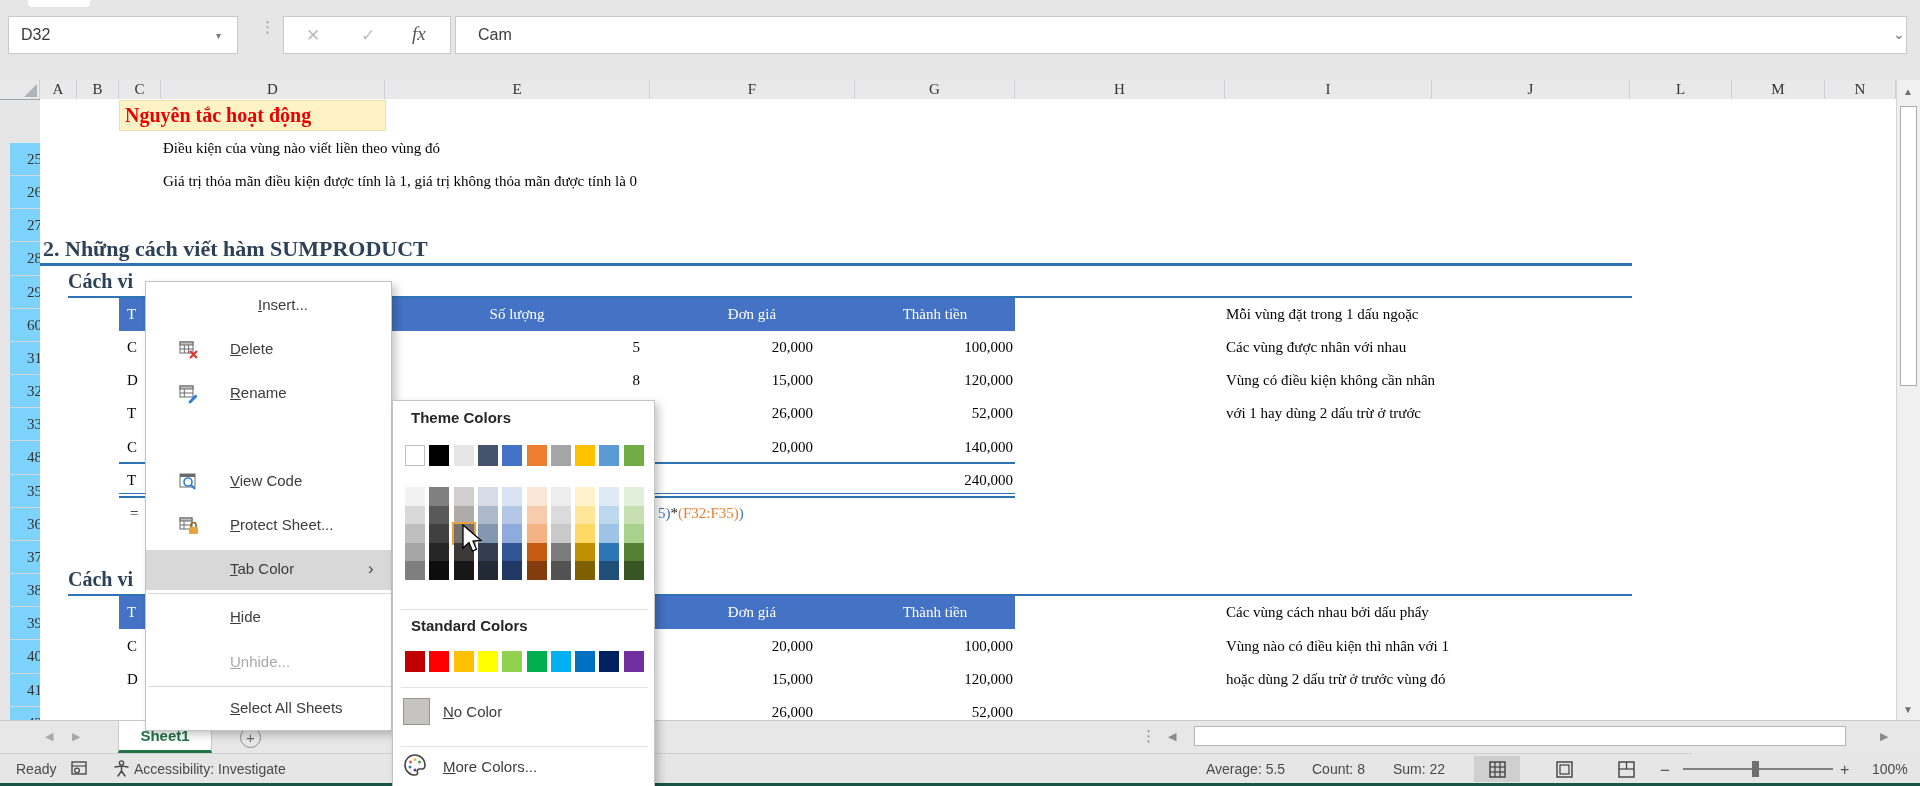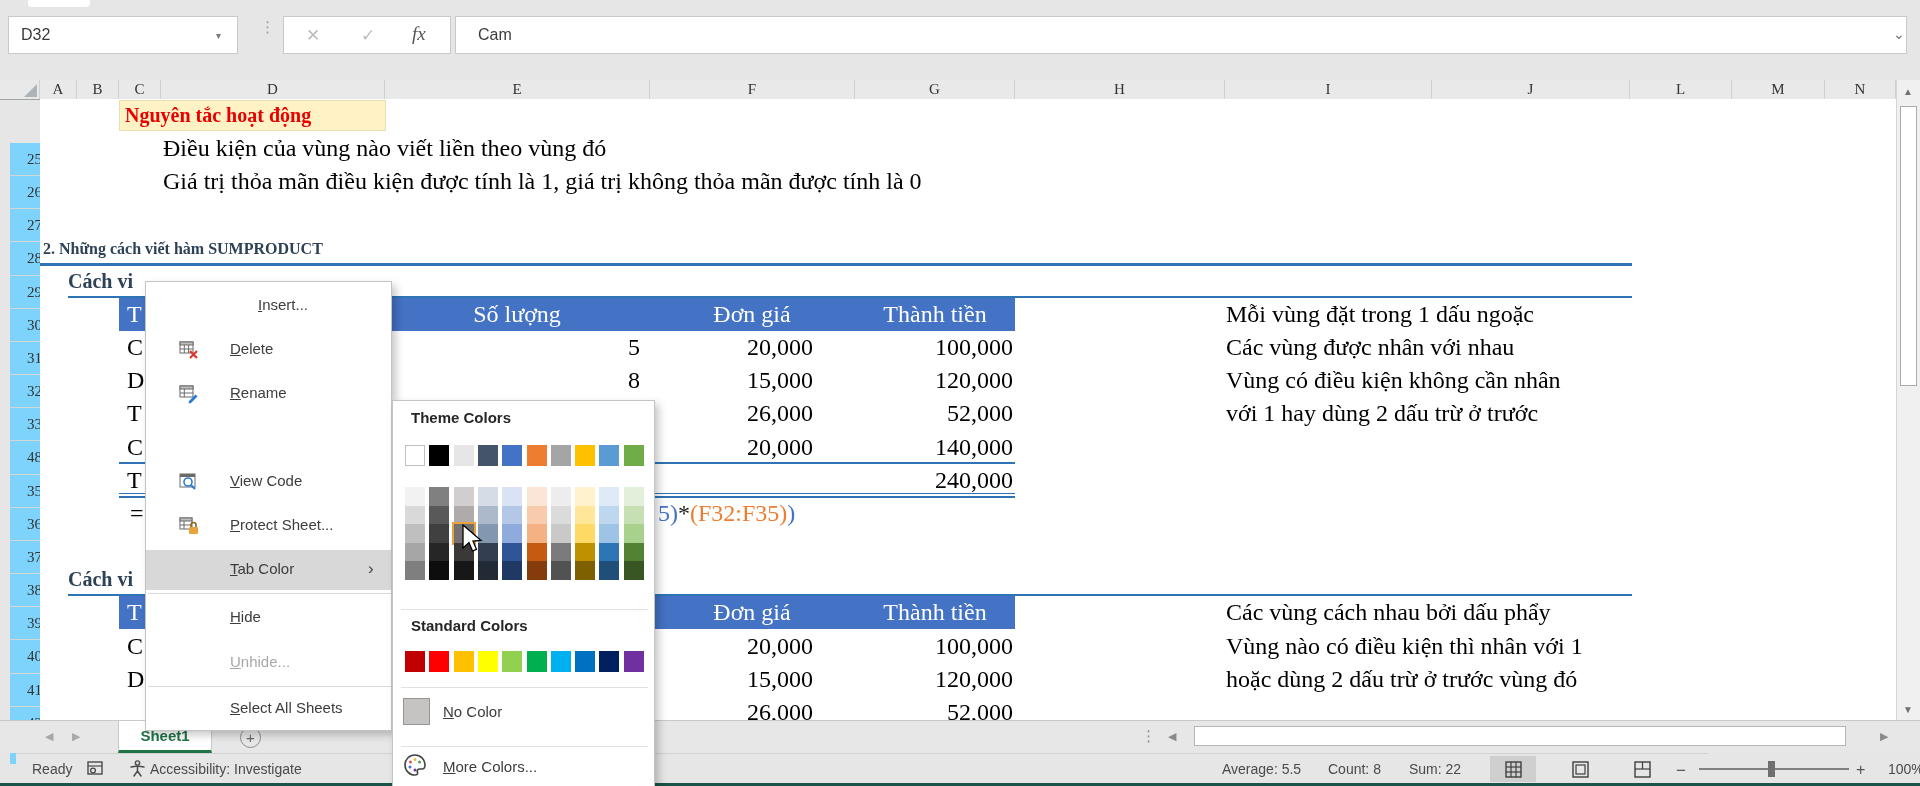--- a/index.html
+++ b/index.html
@@ -17,29 +17,29 @@
   #fb-expand { left:1893px; top:26px; color:#777; font-size:14px; }
   
   #col-headers { left:0; top:80px; width:1896px; height:20px; background:#E9E9E9; border-bottom:1px solid #9FA4A9; }
   .colh { position:absolute; top:0; height:19px; text-align:center; font-family:"Liberation Serif",serif; font-size:15px; color:#333; border-right:1px solid #CDD0D4; line-height:19px; }
   #corner { position:absolute; left:0; top:0; width:40px; height:19px; border-right:1px solid #CDD0D4; }
   #corner-tri { position:absolute; right:2px; bottom:2px; width:0; height:0; border-left:13px solid transparent; border-bottom:13px solid #AEB3B8; }
   #row-headers { left:10px; top:99px; width:40px; height:621px; background:#7dd3fc; border-right:1px solid #9FA4A9; overflow:hidden;margin-top:44px; }
   .rowh { position:absolute; left:0; width:39px; text-align:right; padding-right:7px; font-family:"Liberation Serif",serif; font-size:15px; color:#333; border-bottom:1px solid #D4D6D8; }
   
   #grid { left:40px; top:99px; width:1856px; height:621px; background:#fff; overflow:hidden; }
-  .cellserif { position:absolute; font-family:"Liberation Serif",serif; font-size:24px; color:#000; white-space:nowrap; }
+  .cellserif { position:absolute; font-family:"Liberation Serif",serif; font-size:15px; color:#000; white-space:nowrap; }
   
   .menu-panel { background:#fff; border:1px solid #C3C3C3; box-shadow:4px 4px 8px rgba(0,0,0,.22); }
   .mi-label { font-size:15px; color:#3C3C3C; white-space:nowrap; }
   .mi-label u { text-decoration:underline; }
   
   #vscroll { left:1896px; top:80px; width:24px; height:640px; background:#F0F0F0; border-left:1px solid #D5D5D5; }
   #tabbar { left:0; top:720px; width:1920px; height:33px; background:#E7E7E7; border-top:1px solid #C9C9C9; }
-  #statusbar { left:16px; top:753px; width:1692px; height:30px; background:#E6E6E6; border-top:1px solid #D1D1D1; font-size:14px; color:#4a4a4a; }
+  #statusbar { left:0; top:753px; width:1692px; height:30px; background:#E6E6E6; border-top:1px solid #D1D1D1; font-size:14px; color:#4a4a4a; }
   #bottomstrip { left:0; top:783px; width:1920px; height:3px; background:#1A5348; }
   .sbtext { position:absolute; top:7px; white-space:nowrap; }
   .swatch { position:absolute; width:20px; }
 </style>
 </head>
 <body>
 
 <div id="app">
 
   <div id="formula-bar" class="abs">
@@ -74,42 +74,42 @@
       <div class="colh" style="left:1732px;width:93px;">M</div>
       <div class="colh" style="left:1825px;width:71px;">N</div>
     </div>
 
   <div id="row-headers" class="abs">
       <div class="rowh" style="top:0px;height:33.16px;line-height:33.16px;">25</div>
       <div class="rowh" style="top:33.16px;height:33.16px;line-height:33.16px;">26</div>
       <div class="rowh" style="top:66.32px;height:33.16px;line-height:33.16px;">27</div>
       <div class="rowh" style="top:99.47999999999999px;height:33.16px;line-height:33.16px;">28</div>
       <div class="rowh" style="top:132.64px;height:33.16px;line-height:33.16px;">29</div>
-      <div class="rowh" style="top:165.79999999999998px;height:33.16px;line-height:33.16px;">30</div>
+      <div class="rowh" style="top:165.79999999999998px;height:33.16px;line-height:33.16px;">60</div>
       <div class="rowh" style="top:198.95999999999998px;height:33.16px;line-height:33.16px;">31</div>
       <div class="rowh" style="top:232.11999999999998px;height:33.16px;line-height:33.16px;">32</div>
       <div class="rowh" style="top:265.28px;height:33.16px;line-height:33.16px;">33</div>
       <div class="rowh" style="top:298.43999999999994px;height:33.16px;line-height:33.16px;">48</div>
       <div class="rowh" style="top:331.59999999999997px;height:33.16px;line-height:33.16px;">35</div>
       <div class="rowh" style="top:364.76px;height:33.16px;line-height:33.16px;">36</div>
       <div class="rowh" style="top:397.91999999999996px;height:33.16px;line-height:33.16px;">37</div>
       <div class="rowh" style="top:431.0799999999999px;height:33.16px;line-height:33.16px;">38</div>
       <div class="rowh" style="top:464.23999999999995px;height:33.16px;line-height:33.16px;">39</div>
       <div class="rowh" style="top:497.4px;height:33.16px;line-height:33.16px;">40</div>
       <div class="rowh" style="top:530.56px;height:33.16px;line-height:33.16px;">41</div>
       <div class="rowh" style="top:563.7199999999999px;height:33.16px;line-height:33.16px;">42</div>
       <div class="rowh" style="top:596.8799999999999px;height:33.16px;line-height:33.16px;">43</div>
     </div>
 
   <div id="grid" class="abs">
       <div style="position:absolute;left:79px;top:1px;width:267px;height:31px;background:#FFF3C5;border:1px solid #E8E0B0;"></div>
       <div class="cellserif" style="left:85px;top:0px;height:33.16px;line-height:33.16px;font-weight:bold;color:#EA0000;font-size:20px;">Nguyên tắc hoạt động</div>
       <div class="cellserif" style="left:123px;top:33.16px;height:33.16px;line-height:33.16px;">Điều kiện của vùng nào viết liền theo vùng đó</div>
       <div class="cellserif" style="left:123px;top:66.32px;height:33.16px;line-height:33.16px;">Giá trị thỏa mãn điều kiện được tính là 1, giá trị không thỏa mãn được tính là 0</div>
-      <div class="cellserif" style="left:3px;top:132.64px;height:33.16px;line-height:33.16px;font-weight:bold;font-size:16px;color:#2D4257;">2. Những cách viết hàm SUMPRODUCT</div>
+      <div class="cellserif" style="left:3px;top:132.64px;height:33.16px;line-height:33.16px;font-weight:bold;font-size:22px;color:#2D4257;">2. Những cách viết hàm SUMPRODUCT</div>
       <div style="position:absolute;left:0px;top:163.79999999999998px;width:1592px;height:3px;background:#2E74B5;"></div>
       <div class="cellserif" style="left:28px;top:165.79999999999998px;height:33.16px;line-height:33.16px;font-weight:bold;font-size:20px;color:#2D4257;">Cách vi</div>
       <div style="position:absolute;left:28px;top:196.95999999999998px;width:1564px;height:2px;background:#2E74B5;"></div>
       <div style="position:absolute;width:896px;height:33px;background:#4472C4;left:79px;top:198.95999999999998px;"></div>
       <div class="cellserif" style="left:87px;top:198.95999999999998px;height:33.16px;line-height:33.16px;color:#fff;">T</div>
       <div class="cellserif" style="left:367px;top:198.95999999999998px;height:33.16px;line-height:33.16px;width:220px;text-align:center;color:#fff;">Số lượng</div>
       <div class="cellserif" style="left:602px;top:198.95999999999998px;height:33.16px;line-height:33.16px;width:220px;text-align:center;color:#fff;">Đơn giá</div>
       <div class="cellserif" style="left:785px;top:198.95999999999998px;height:33.16px;line-height:33.16px;width:220px;text-align:center;color:#fff;">Thành tiền</div>
       <div class="cellserif" style="left:87px;top:232.11999999999998px;height:33.16px;line-height:33.16px;">C</div>
       <div class="cellserif" style="left:450px;top:232.11999999999998px;height:33.16px;line-height:33.16px;width:150px;text-align:right;">5</div>

